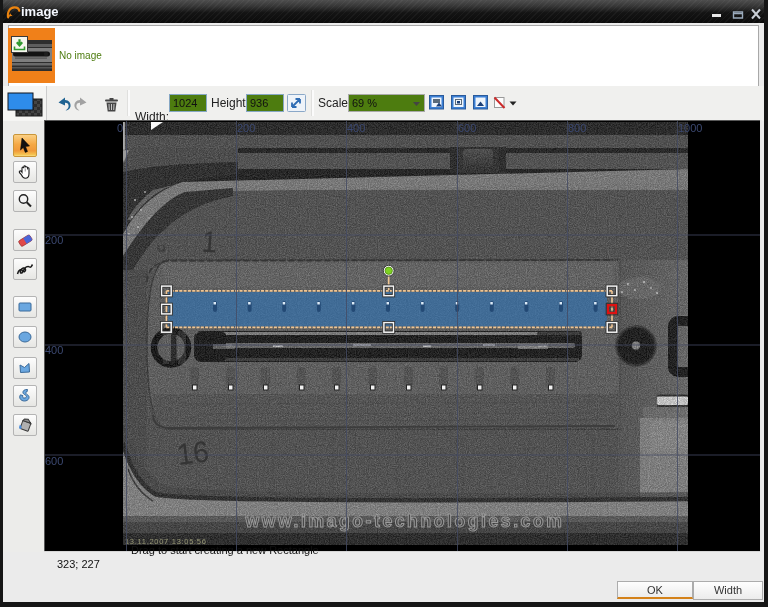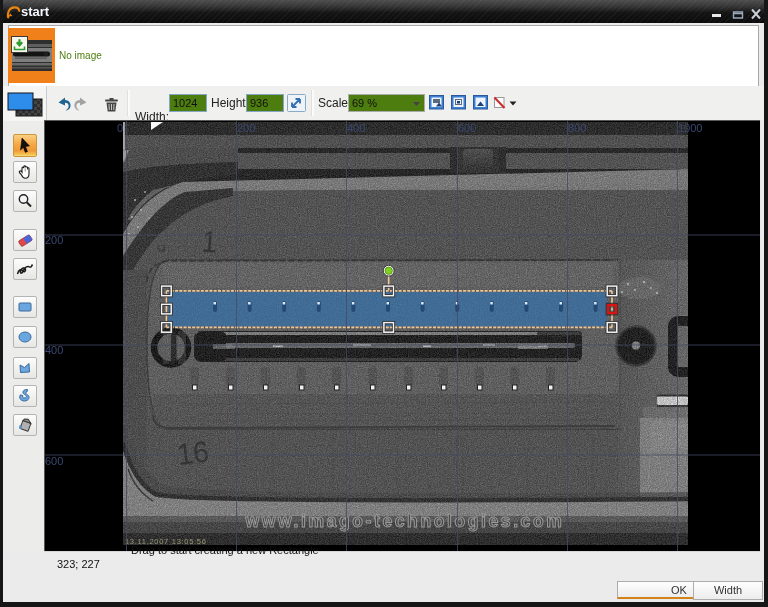--- a/index.html
+++ b/index.html
@@ -36,21 +36,21 @@
   .wbtn{position:absolute;top:581px;height:17px;background:linear-gradient(#fefefe,#ececec);
         border:1px solid #acacac;font-size:11px;color:#333;text-align:center;line-height:16px;}
   
   #bleft{left:0;top:0;width:3px;height:607px;background:#161616;}
   #bright{left:764px;top:0;width:4px;height:607px;background:#161616;}
   #bbottom{left:0;top:602px;width:768px;height:5px;background:#161616;}
 </style>
 </head>
 <body>
 <div id="titlebar" class="abs"></div>
-<div id="title-text" class="abs">start</div>
+<div id="title-text" class="abs">image</div>
 
 <svg class="abs" style="left:5px;top:4px" width="17" height="16" viewBox="0 0 17 16">
   <path d="M3.2 13.5 C1.8 8 5 3.6 9.3 3.4 C12.2 3.3 14 5 14.3 6.8" stroke="#ec8410" stroke-width="2.1" fill="none" stroke-linecap="round"></path>
   <path d="M3.2 13.5 Q5.5 11.8 7.6 12.1 Q6 10.8 5.1 9.2 Z" fill="#ec8410"></path>
 </svg>
 
 <svg class="abs" style="left:708px;top:7px" width="56" height="13" viewBox="0 0 56 13">
   <rect x="4" y="7" width="9" height="3" fill="#e8e8e8"></rect>
   <path d="M25.5 5 h9 v6 h-9 Z M25.5 5 h9 v1.6 h-9 Z" fill="none" stroke="#9aaabc" stroke-width="1.4"></path>
   <path d="M44 2.5 L52 11.5 M52 2.5 L44 11.5" stroke="#c9ced6" stroke-width="2"></path>
@@ -492,18 +492,18 @@
   </g>
 </svg>
 
 <div class="abs" style="left:44px;top:120px;width:716px;height:1px;background:#585858"></div>
 <div class="abs" style="left:44px;top:120px;width:1px;height:431px;background:#585858"></div>
 <div class="abs" style="left:44px;top:551px;width:718px;height:2px;background:#d6d6d6"></div>
 <div class="abs" style="left:760px;top:120px;width:2px;height:433px;background:#e8e8e8"></div>
 <div id="status" class="abs"></div>
 <div class="abs stext" style="left:57px;top:558px">323; 227</div>
 <div class="abs stext" style="left:131px;top:544px">Drag to start creating a new Rectangle</div>
-<div class="wbtn" style="left:617px;width:74px;border-bottom:2px solid #d4821a;height:15px;padding-left:24px;">OK</div>
+<div class="wbtn" style="left:617px;width:74px;border-bottom:2px solid #d4821a;height:15px;">OK</div>
 <div class="wbtn" style="left:693px;width:68px;">Width</div>
 
 <div id="bleft" class="abs"></div>
 <div id="bright" class="abs"></div>
 <div id="bbottom" class="abs"></div>
 
 </body></html>

